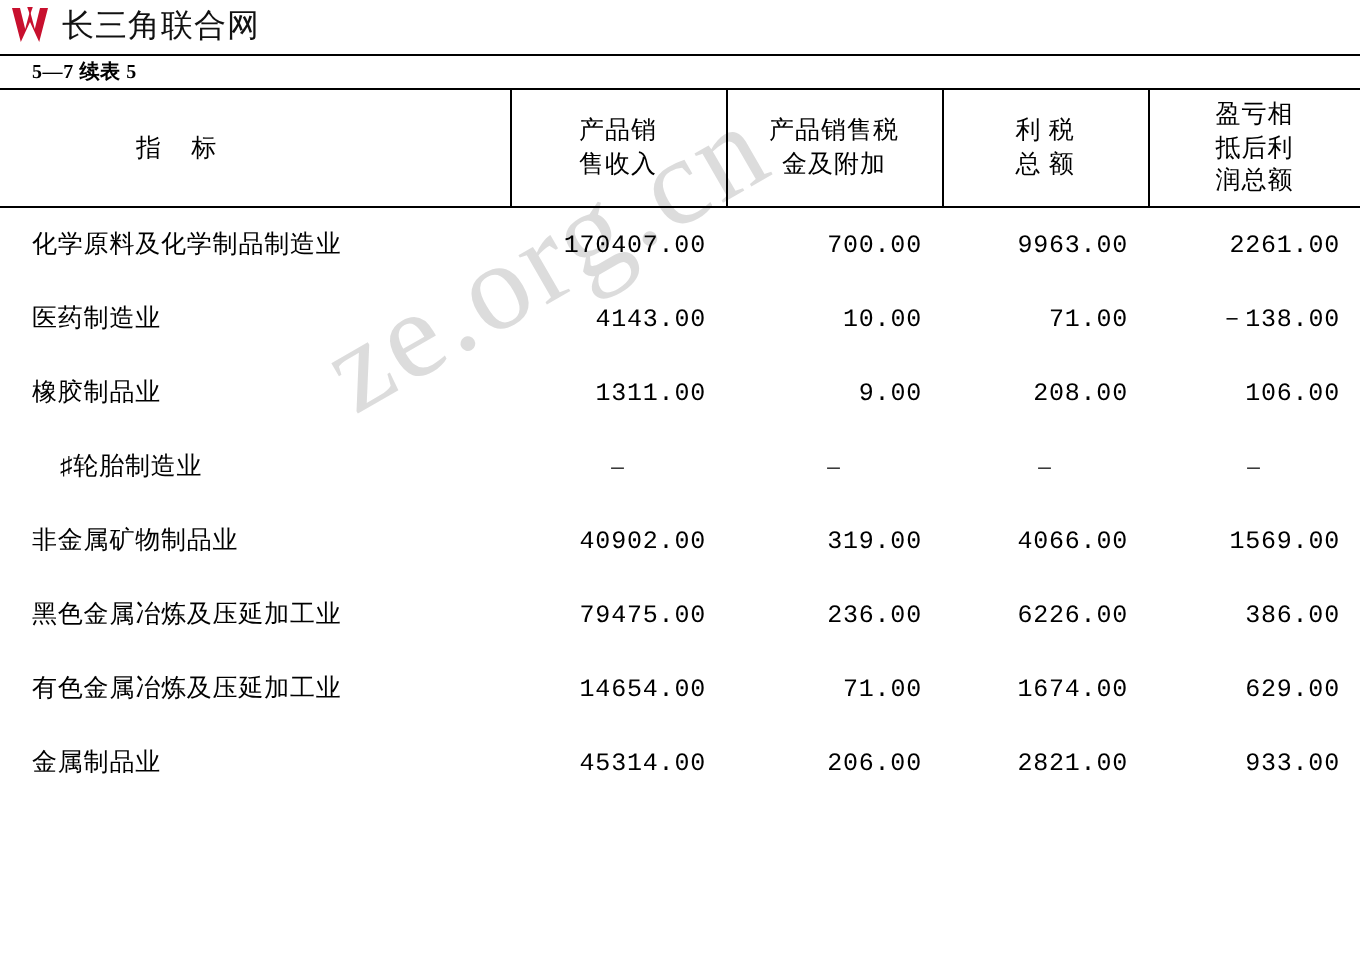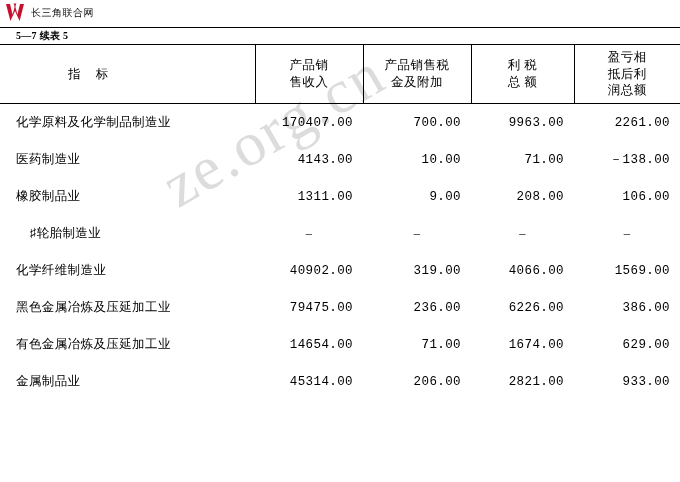--- a/index.html
+++ b/index.html
@@ -30,21 +30,21 @@
   .logo-mark {
     width: 22px;
     height: 22px;
     position: relative;
     flex: 0 0 auto;
     margin-right: 5px;
   }
   .logo-mark svg { display: block; }
   .site-name {
     font-family: "Liberation Sans", "DejaVu Sans", sans-serif;
-    font-size: 10px;
+    font-size: 16px;
     letter-spacing: 0.5px;
     color: #111;
     white-space: nowrap;
   }
 
   
   .header-rule {
     position: absolute;
     top: 27px; left: 0;
     width: 680px;
@@ -232,21 +232,21 @@
           <td class="num">106.00</td>
         </tr>
         <tr>
           <td class="label indent">♯轮胎制造业</td>
           <td class="dash">–</td>
           <td class="dash">–</td>
           <td class="dash">–</td>
           <td class="dash">–</td>
         </tr>
         <tr>
-          <td class="label">化学纤维制造业</td>
+          <td class="label">非金属矿物制品业</td>
           <td class="num">40902.00</td>
           <td class="num">319.00</td>
           <td class="num">4066.00</td>
           <td class="num">1569.00</td>
         </tr>
         <tr>
           <td class="label">黑色金属冶炼及压延加工业</td>
           <td class="num">79475.00</td>
           <td class="num">236.00</td>
           <td class="num">6226.00</td>

